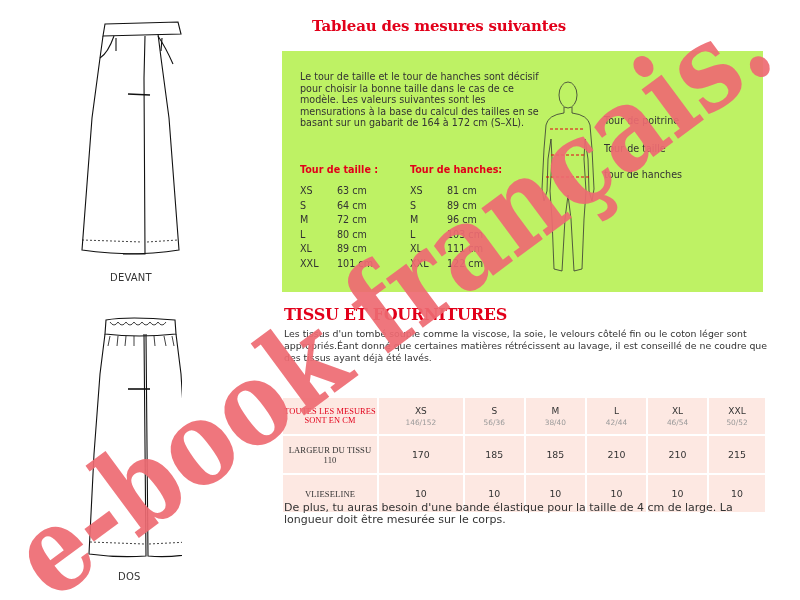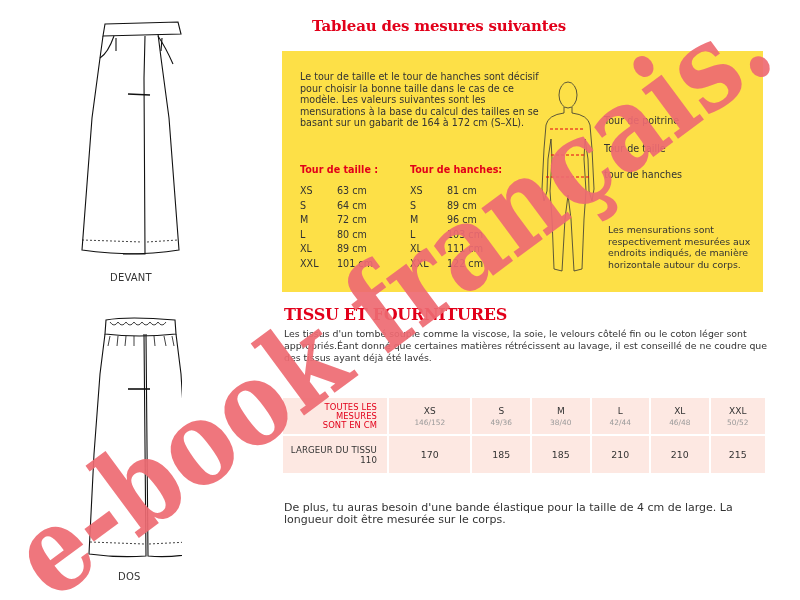--- a/index.html
+++ b/index.html
@@ -11,40 +11,40 @@
   .drawing-label { position: absolute; font-size: 10px; color: #333; text-align: left;
                    font-family: "DejaVu Sans", sans-serif; letter-spacing: 0.2px; }
 
   
   .section-title { position: absolute; color: #e2001a; font-family: "DejaVu Serif", serif;
                    font-weight: bold; white-space: nowrap; }
   #title-measures { left: 284px; top: 17px; font-size: 15px; letter-spacing: -0.2px; margin-left: 28px; }
   #title-fabric { left: 284px; top: 305px; font-size: 16px; letter-spacing: -0.3px; }
 
   
-  .panel { position: absolute; left: 282px; top: 51px; width: 481px; height: 241px; background: #fde047; }
+  .panel { position: absolute; left: 282px; top: 51px; width: 481px; height: 241px; background: #bef264; }
   .intro { position: absolute; left: 18px; top: 20px; width: 240px; font-size: 9.6px; line-height: 11.6px; color: #333; }
   .col-head { position: absolute; top: 113px; font-size: 9.6px; color: #e2001a; font-weight: bold; }
   .mtable { position: absolute; top: 134px; font-size: 9.6px; color: #333; }
   .mrow { height: 14.6px; display: flex; }
   .mrow .sz { width: 37px; }
   .body-figure { position: absolute; left: 252px; top: 28px; }
   .fig-label { position: absolute; left: 322px; font-size: 9.6px; color: #333; white-space: nowrap; }
   .note { position: absolute; left: 326px; top: 173px; width: 160px; font-size: 9.4px; line-height: 11.6px; color: #333; }
 
   
   .fabric-text { position: absolute; left: 284px; top: 328px; width: 500px; font-size: 9.4px; line-height: 12.2px; color: #333; }
 
   
   .stable { position: absolute; left: 283px; top: 398px; width: 482px; border-collapse: separate; border-spacing: 0; }
   .stable td { background: #fde8e2; border-right: 2px solid #fff; border-bottom: 2px solid #fff;
                text-align: center; font-size: 9.4px; color: #333; padding: 0; }
   .stable tr.hdr td { height: 36px; }
   .stable tr.r td { height: 37px; margin-left: 36px; }
-  .stable td.rowlab { text-align: right; padding-right: 10px; width: 94px; font-size: 8.6px; letter-spacing: 0.1px; }
+  .stable td.rowlab { text-align: center; width: 94px; font-size: 8.6px; letter-spacing: 0.1px; font-family: Liberation Serif, serif; }
   .stable td.corner { color: #e2001a; font-size: 8.4px; line-height: 9px; }
   .size-name { display: block; font-size: 9px; }
   .size-eu { display: block; font-size: 7.4px; color: #9a9a9a; margin-top: 2px; }
 
   .extra-text { position: absolute; left: 284px; top: 502px; width: 500px; font-size: 11px; line-height: 12.2px; color: #333; }
 
   
   .watermark { position: absolute; left: 0; top: 0; width: 800px; height: 600px; pointer-events: none; }
 </style>
 </head>
@@ -141,67 +141,75 @@
     <path d="M30 28 L30 34 Q14 36 12 46 L10 70 L8 110 L10 122 L13 112 L14 80 L17 60 L18 80 L16 112 L18 140 L20 190 L28 192 L31 140 L34 116 L37 140 L40 192 L48 190 L50 140 L52 112 L50 80 L51 60 L54 80 L55 112 L58 122 L60 110 L58 70 L56 46 Q54 36 38 34 L38 28"></path>
     <path d="M16 50 L50 50" stroke="#e2001a" stroke-dasharray="3 2" stroke-width="1"></path>
     <path d="M17 76 L51 76" stroke="#e2001a" stroke-dasharray="3 2" stroke-width="1"></path>
     <path d="M12 98 L56 98" stroke="#e2001a" stroke-dasharray="3 2" stroke-width="1"></path>
   </svg>
 
   <div class="fig-label" style="top:64px">Tour de poitrine</div>
   <div class="fig-label" style="top:92px">Tour de taille</div>
   <div class="fig-label" style="top:118px">tour de hanches</div>
 
-  <div class="note">Les mensurations sont respectivement mesurées aux endroits indiqués, de manière horizontale autour du corps.</div>
 </div>
 
 <div class="section-title" id="title-fabric">TISSU ET FOURNITURES</div>
 <div class="fabric-text">Les tissus d'un tombé souple comme la viscose, la soie, le velours côtelé fin ou le coton léger sont appropriés.Éant donné que certaines matières rétrécissent au lavage, il est conseillé de ne coudre que des tissus ayant déjà été lavés.</div>
 
 <table class="stable">
   <tbody>
       <tr class="hdr">
     <td class="rowlab corner">
       <span>TOUTES LES MESURES</span><br>
       <span>SONT EN CM</span>
     </td>
     <td>
           <span class="size-name">XS</span>
           <span class="size-eu">146/152</span>
         </td>
     <td>
           <span class="size-name">S</span>
-          <span class="size-eu">49/36</span>
+          <span class="size-eu">56/36</span>
         </td>
     <td>
           <span class="size-name">M</span>
           <span class="size-eu">38/40</span>
         </td>
     <td>
           <span class="size-name">L</span>
           <span class="size-eu">42/44</span>
         </td>
     <td>
           <span class="size-name">XL</span>
-          <span class="size-eu">46/48</span>
+          <span class="size-eu">46/54</span>
         </td>
     <td style="border-right:none">
           <span class="size-name">XXL</span>
           <span class="size-eu">50/52</span>
         </td>
   </tr>
   <tr class="r">
     <td class="rowlab">LARGEUR DU TISSU 110</td>
     <td>170</td>
     <td>185</td>
     <td>185</td>
     <td>210</td>
     <td>210</td>
     <td style="border-right:none">215</td>
   </tr>
+  <tr class="r">
+    <td class="rowlab" style="border-bottom:none">VLIESELINE</td>
+    <td style="border-bottom:none">10</td>
+    <td style="border-bottom:none">10</td>
+    <td style="border-bottom:none">10</td>
+    <td style="border-bottom:none">10</td>
+    <td style="border-bottom:none">10</td>
+    <td style="border-right:none;border-bottom:none">10</td>
+  </tr>
 </tbody>
   </table>
 
 <div class="extra-text">De plus, tu auras besoin d'une bande élastique pour la taille de 4 cm de large. La longueur doit être mesurée sur le corps.</div>
 
 <svg class="watermark" width="800" height="600" viewBox="0 0 800 600">
   <text id="wm-text" x="0" y="0" transform="translate(52,602) rotate(-36.5)" font-family="DejaVu Serif, serif" font-weight="bold" font-size="118" fill="#ee6a72" fill-opacity="0.92" textLength="905" lengthAdjust="spacingAndGlyphs">e-book français.</text>
 </svg>
 
 </body></html>

